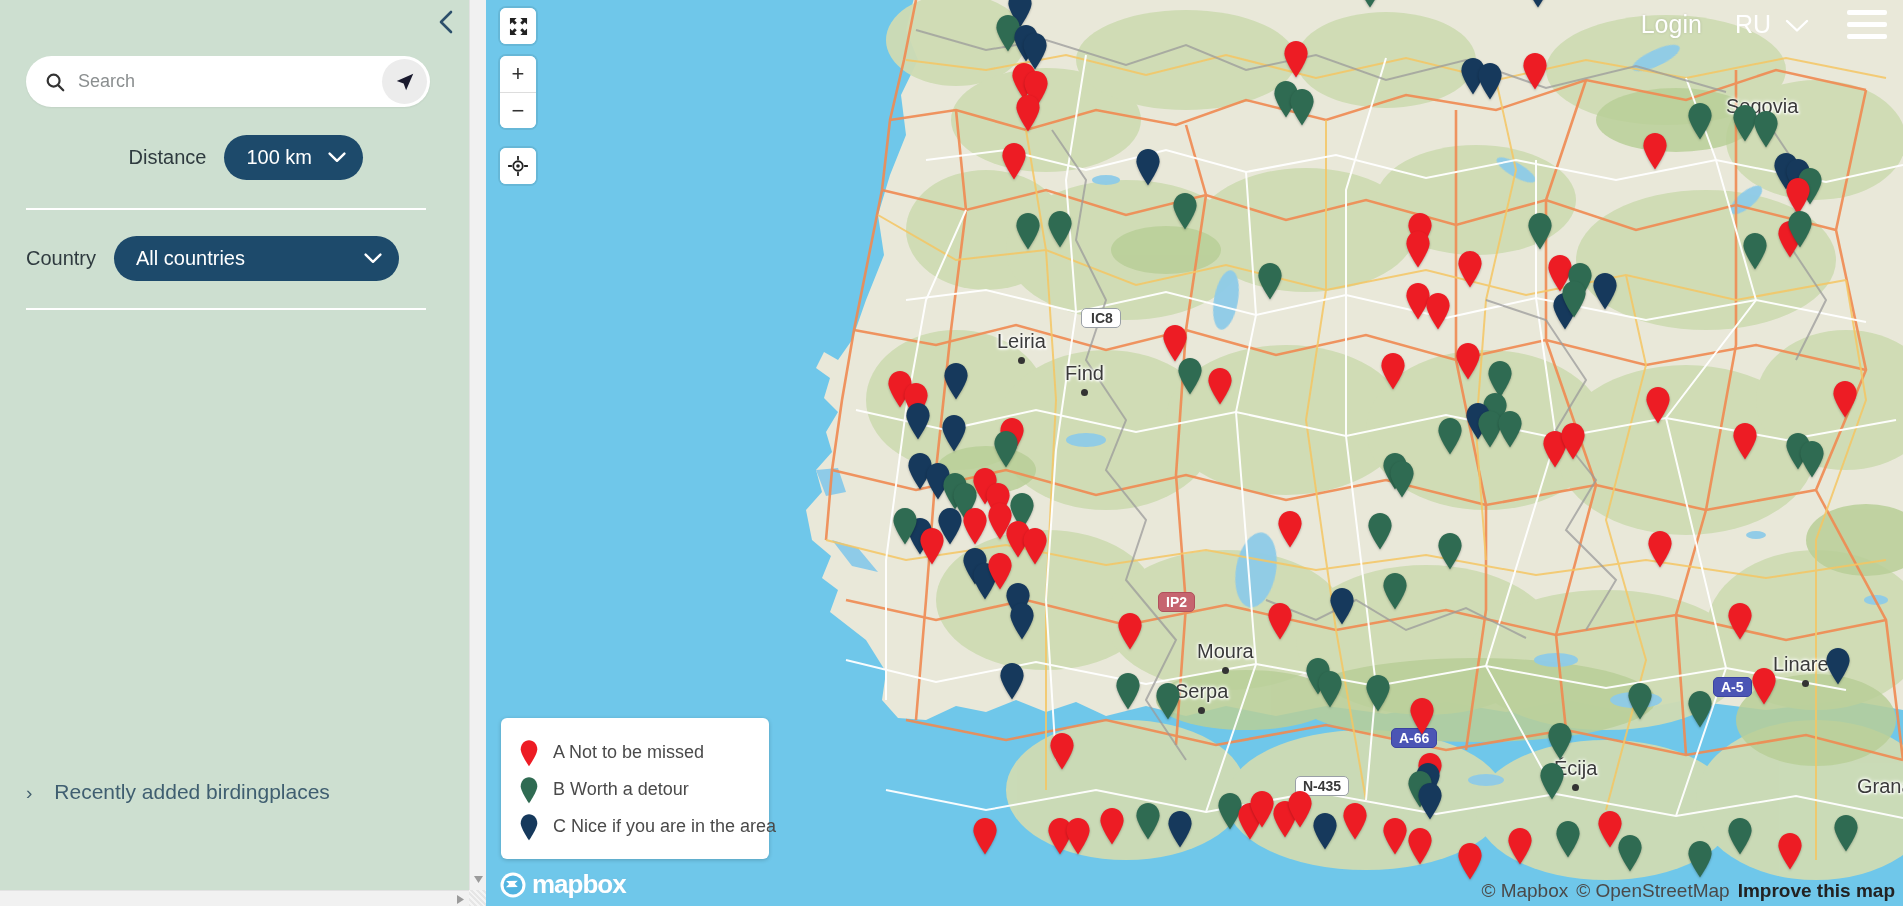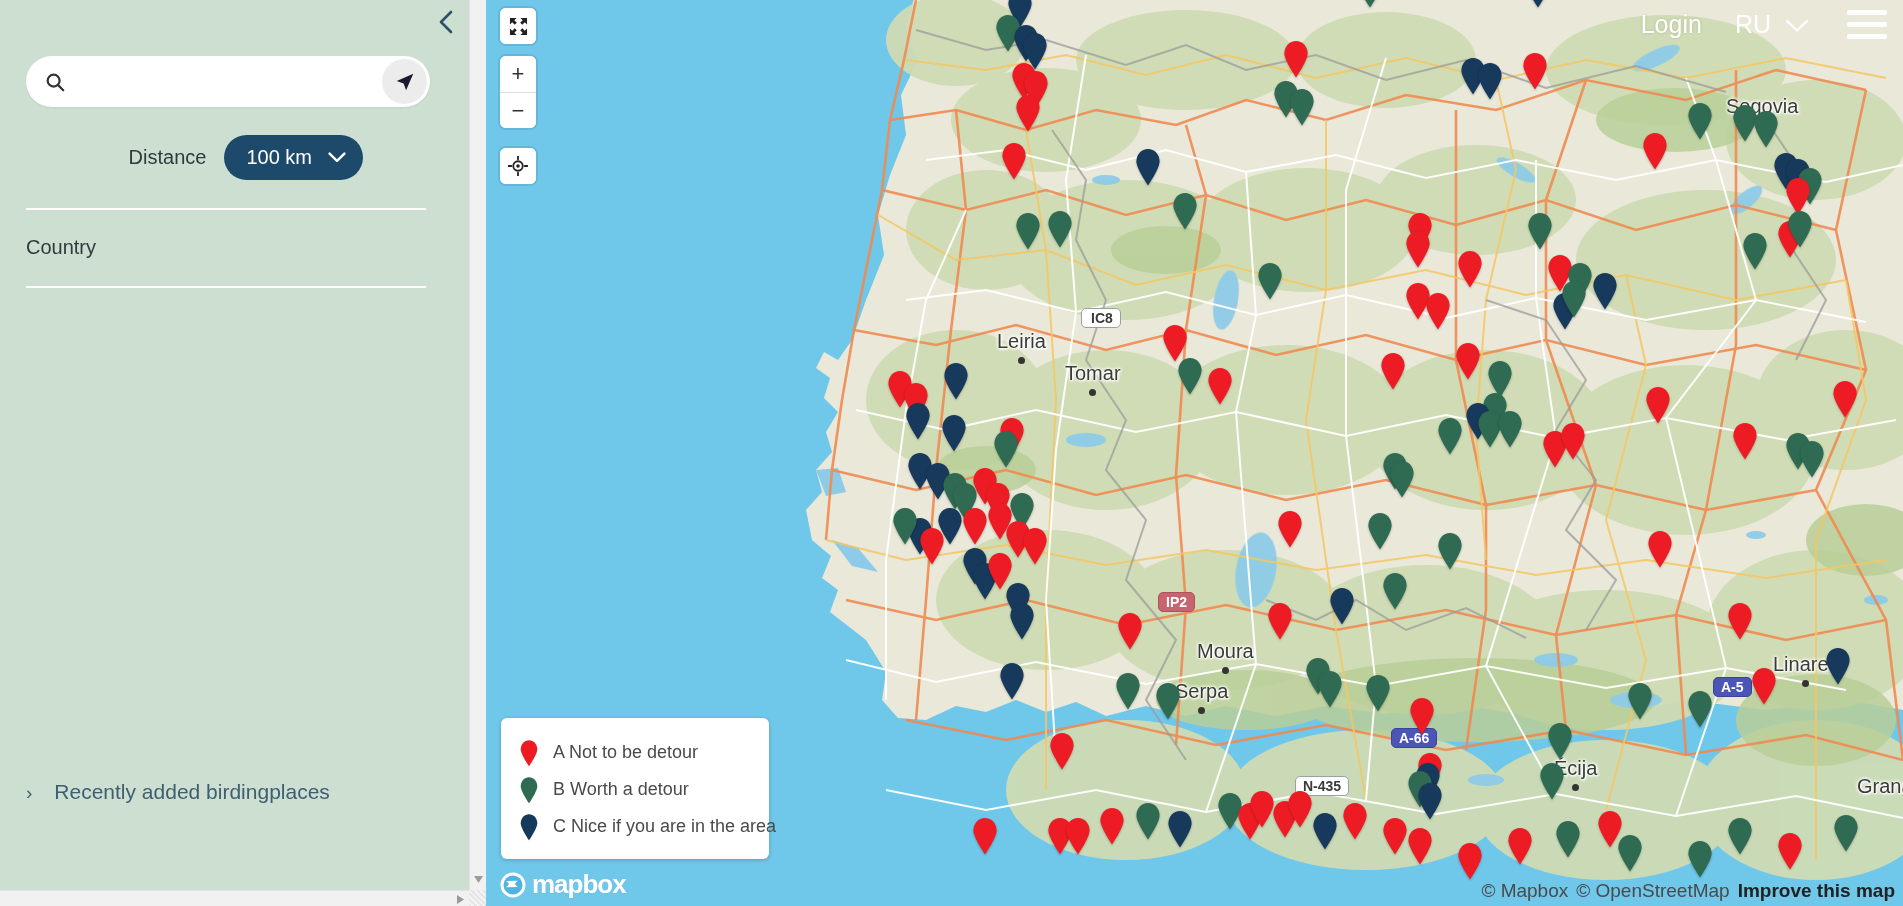--- a/index.html
+++ b/index.html
@@ -252,20 +252,21 @@
 
 
       <div class="search-row">
         <div class="search-box">
           <span class="search-icon">
             <svg width="22" height="22" viewBox="0 0 24 24" fill="none" stroke="#333" stroke-width="2.4" stroke-linecap="round">
                 <circle cx="10.5" cy="10.5" r="6.5"></circle>
                 <line x1="15.4" y1="15.4" x2="21" y2="21"></line>
               </svg>
           </span>
+          <input class="search-input" type="text" placeholder="Search" style="">
         </div>
         <div class="locate-btn">
           <svg width="22" height="22" viewBox="0 0 24 24">
             <path d="M21 3 L3 11 L10.5 13.6 L13.2 21 Z" fill="#1a1a2e"></path>
           </svg>
         </div>
       </div>
 
       <div class="filter-row">
         <span class="filter-label">Distance</span>
@@ -276,20 +277,28 @@
                 <polyline points="1.6,1.6 9,8.8 16.4,1.6"></polyline>
               </svg>
           </span>
         </div>
       </div>
 
       <hr class="divider">
 
       <div class="filter-row country">
         <span class="filter-label">Country</span>
+        <div class="pill country-pill">
+          <span>All countries</span>
+          <span class="chev">
+            <svg width="18" height="11" viewBox="0 0 18 11" fill="none" stroke="#fff" stroke-width="2.4" stroke-linecap="round" stroke-linejoin="round">
+                <polyline points="1.6,1.6 9,8.8 16.4,1.6"></polyline>
+              </svg>
+          </span>
+        </div>
       </div>
 
       <hr class="divider d2">
 
       <div class="recent-row">
         <span class="recent-chev">›</span>
         <span class="recent-label">Recently added birdingplaces</span>
       </div>
     </div>
 
@@ -438,21 +447,21 @@
           <path d="M1000 300 L1060 320 L1100 380 L1070 430 L1110 480 L1080 530 L1130 580 L1100 630"></path>
           <path d="M1280 120 L1320 180 L1300 240 L1340 300 L1310 360"></path>
           <path d="M780 600 L830 620 L870 600 L920 630 L980 608 L1040 638"></path>
         </g>
       </svg>
     </div>
 
     <div id="map-overlay" style="position:absolute;inset:0;">
         <div class="map-label" style="left: 1240px; top: 95px;"><span>Segovia</span><span class="city-dot"></span></div>
         <div class="map-label" style="left: 511px; top: 330px;"><span>Leiria</span><span class="city-dot"></span></div>
-        <div class="map-label" style="left: 579px; top: 362px;"><span>Tomar</span><span class="city-dot"></span></div>
+        <div class="map-label" style="left: 579px; top: 362px;"><span>Find</span><span class="city-dot"></span></div>
         <div class="map-label" style="left: 711px; top: 640px;"><span>Moura</span><span class="city-dot"></span></div>
         <div class="map-label" style="left: 689px; top: 680px;"><span>Serpa</span><span class="city-dot"></span></div>
         <div class="map-label" style="left: 1068px; top: 757px;"><span>Écija</span><span class="city-dot"></span></div>
         <div class="map-label" style="left: 1287px; top: 653px;"><span>Linares</span><span class="city-dot"></span></div>
         <div class="map-label" style="left: 1371px; top: 775px;"><span>Grana</span></div>
         <div class="shield" style="left: 595px; top: 308px; padding-left: 9px;">IC8</div>
         <div class="shield red" style="left: 672px; top: 592px;">IP2</div>
         <div class="shield blue" style="left: 905px; top: 728px;">A-66</div>
         <div class="shield" style="left: 809px; top: 776px;">N-435</div>
         <div class="shield blue" style="left: 1227px; top: 677px;">A-5</div>
@@ -1190,21 +1199,21 @@
       </button>
     </div>
 
     <div class="legend" id="legend">
         <div class="legend-row">
           <span class="lp">
             <svg viewBox="0 0 28 38" width="20" height="28">
               <path d="M14 37.5 C14 37.5 25.6 20.8 25.6 13.6 C25.6 6.4 20.4 1 14 1 C7.6 1 2.4 6.4 2.4 13.6 C2.4 20.8 14 37.5 14 37.5 Z" fill="#ed1c24"></path>
             </svg>
           </span>
-          <span class="txt">A Not to be detour</span>
+          <span class="txt">A Not to be missed</span>
         </div>
         <div class="legend-row">
           <span class="lp">
             <svg viewBox="0 0 28 38" width="20" height="28">
               <path d="M14 37.5 C14 37.5 25.6 20.8 25.6 13.6 C25.6 6.4 20.4 1 14 1 C7.6 1 2.4 6.4 2.4 13.6 C2.4 20.8 14 37.5 14 37.5 Z" fill="#2f6b52"></path>
             </svg>
           </span>
           <span class="txt">B Worth a detour</span>
         </div>
         <div class="legend-row">

